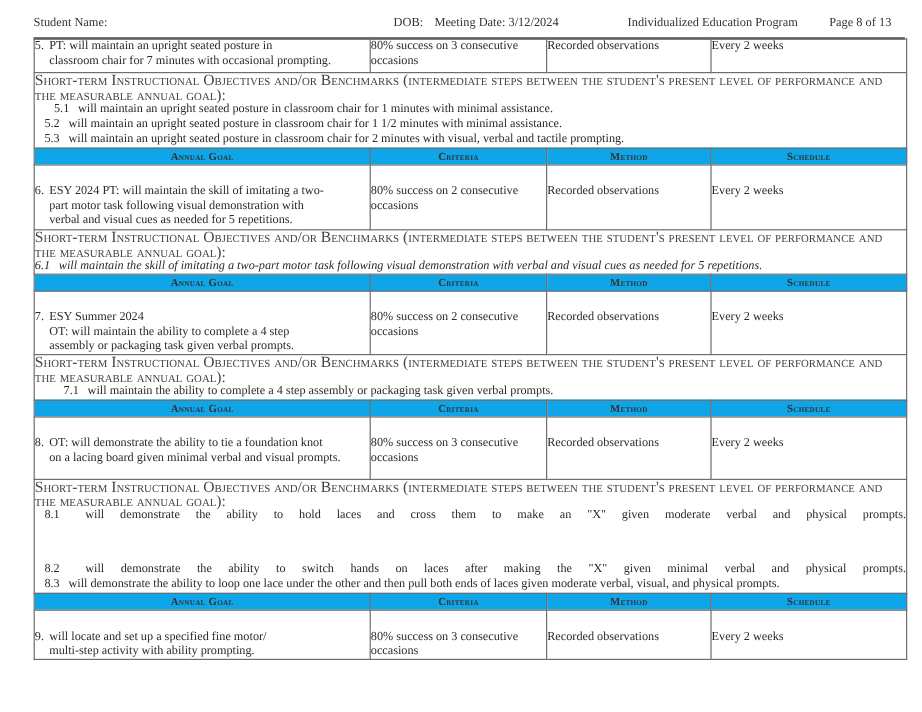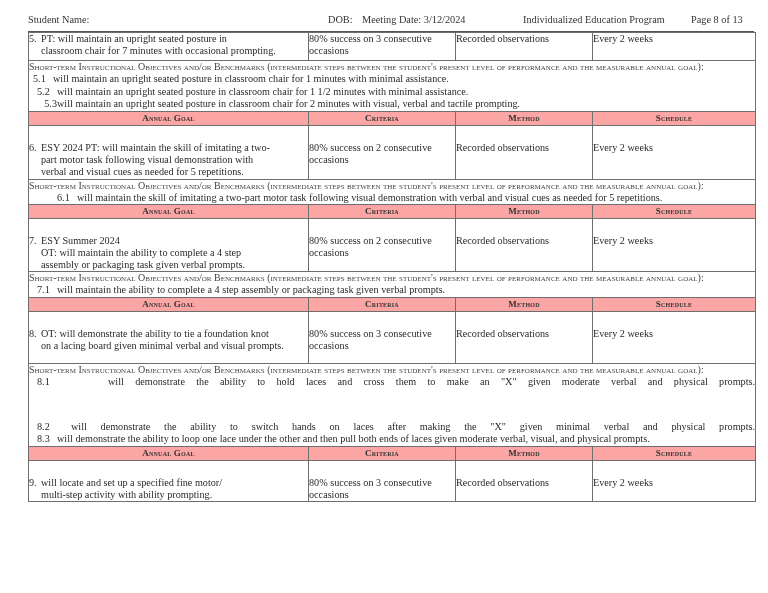--- a/index.html
+++ b/index.html
@@ -4,29 +4,29 @@
 <style>
   html, body { margin:0; padding:0; background:#ffffff; }
   body { width:768px; height:593px; position:relative; overflow:hidden;
          font-family:"Liberation Serif","DejaVu Serif",serif; color:#2a2a2a; }
   .hdr { position:absolute; top:14px; font-size:10.3px; color:#333; white-space:nowrap; }
   .hdr-rule { position:absolute; left:28px; width:726px; top:31px; height:2px; background:#555; }
   table.iep { position:absolute; left:28px; top:32px; width:727px; border-collapse:collapse;
               table-layout:fixed; font-size:10.2px; line-height:12px; }
   table.iep td, table.iep th { border:1.5px solid #6e6e6e; vertical-align:top; padding:0; }
   .c1 { width:280px; } .c2 { width:147px; } .c3 { width:137px; } .c4 { width:163px; }
-  th.colhead { background:#fca5a5; font-weight:bold; font-size:9px; letter-spacing:0.2px;
+  th.colhead { background:#0ea5e9; font-weight:bold; font-size:9px; letter-spacing:0.2px;
                text-align:center; height:13px; line-height:12px; font-variant:small-caps; color:#333; }
   td.goal { padding:4px 4px 4px 8px; }
   td.goal .goal-line { display:flex; }
   td.goal .num { width:12px; flex:0 0 12px; }
   td.cell { padding:4px 6px 4px 6px; }
   .pad-top { padding-top:16px !important; }
   td.bench { padding:3px 4px 3px 19px; }
-  .bench-title { font-variant:small-caps; font-size:10px; color:#444; line-height:12px; }
+  .bench-title { font-variant:small-caps; font-size:13px; color:#444; line-height:12px; }
   .bench-item { display:flex; line-height:12.6px; }
   .bench-item .bnum { flex:0 0 20px; }
   .justify { text-align:justify; text-align-last:justify; }
 </style>
 </head>
 <body>
 
 <div class="hdr" style="left:28px;">Student Name:</div>
 <div class="hdr" style="left:328px;">DOB:</div>
 <div class="hdr" style="left:362px;">Meeting Date: 3/12/2024</div>
@@ -50,29 +50,29 @@
           <span><span>PT:  will maintain an upright seated posture in</span><br><span>classroom chair for 7 minutes with occasional prompting.</span></span>
           </div>
       </td>
       <td class="cell">80% success on 3 consecutive occasions</td>
       <td class="cell">Recorded observations</td>
       <td class="cell">Every 2 weeks</td>
     </tr>
     <tr>
       <td colspan="4" class="bench">
         <div class="bench-title">Short-term Instructional Objectives and/or Benchmarks (intermediate steps between the student's present level of performance and the measurable annual goal):</div>
-        <div class="bench-item" style="margin-left:4px;">
+        <div class="bench-item" style="margin-left:16px;">
             <span class="bnum">5.1</span>
             <span>will maintain an upright seated posture in classroom chair for 1 minutes with minimal assistance.</span>
           </div>
         <div class="bench-item" style="margin-left:8px;">
             <span class="bnum">5.2</span>
             <span>will maintain an upright seated posture in classroom chair for 1 1/2 minutes with minimal assistance.</span>
           </div>
-        <div class="bench-item" style="margin-left:8px;text-align:right;">
+        <div class="bench-item" style="margin-left:8px;">
             <span class="bnum">5.3</span>
             <span>will maintain an upright seated posture in classroom chair for 2 minutes with visual, verbal and tactile prompting.</span>
           </div>
       </td>
     </tr>
 
     <tr>
       <th class="colhead">Annual Goal</th>
       <th class="colhead">Criteria</th>
       <th class="colhead">Method</th>
@@ -85,21 +85,21 @@
           <span><span>ESY 2024 PT:  will maintain the skill of imitating a two-</span><br><span>part motor task following visual demonstration with</span><br><span>verbal and visual cues as needed for 5 repetitions.</span></span>
           </div>
       </td>
       <td class="cell pad-top">80% success on 2 consecutive occasions</td>
       <td class="cell pad-top">Recorded observations</td>
       <td class="cell pad-top">Every 2 weeks</td>
     </tr>
     <tr>
       <td colspan="4" class="bench">
         <div class="bench-title">Short-term Instructional Objectives and/or Benchmarks (intermediate steps between the student's present level of performance and the measurable annual goal):</div>
-        <div class="bench-item" style="margin-left:28px;">
+        <div class="bench-item" style="font-style:italic;">
             <span class="bnum">6.1</span>
             <span>will maintain the skill of imitating a two-part motor task following visual demonstration with verbal and visual cues as needed for 5 repetitions.</span>
           </div>
       </td>
     </tr>
 
     <tr>
       <th class="colhead">Annual Goal</th>
       <th class="colhead">Criteria</th>
       <th class="colhead">Method</th>
@@ -112,21 +112,21 @@
           <span><span>ESY Summer 2024</span><br><span>OT:  will maintain the ability to complete a 4 step</span><br><span>assembly or packaging task given verbal prompts.</span></span>
           </div>
       </td>
       <td class="cell pad-top">80% success on 2 consecutive occasions</td>
       <td class="cell pad-top">Recorded observations</td>
       <td class="cell pad-top">Every 2 weeks</td>
     </tr>
     <tr>
       <td colspan="4" class="bench">
         <div class="bench-title">Short-term Instructional Objectives and/or Benchmarks (intermediate steps between the student's present level of performance and the measurable annual goal):</div>
-        <div class="bench-item" style="margin-left:8px;">
+        <div class="bench-item" style="margin-left:24px;">
             <span class="bnum">7.1</span>
             <span>will maintain the ability to complete a 4 step assembly or packaging task given verbal prompts.</span>
           </div>
       </td>
     </tr>
 
     <tr>
       <th class="colhead">Annual Goal</th>
       <th class="colhead">Criteria</th>
       <th class="colhead">Method</th>
@@ -139,21 +139,21 @@
           <span><span>OT:  will demonstrate the ability to tie a foundation knot</span><br><span>on a lacing board given minimal verbal and visual prompts.</span></span>
           </div>
       </td>
       <td class="cell pad-top">80% success on 3 consecutive occasions</td>
       <td class="cell pad-top">Recorded observations</td>
       <td class="cell pad-top">Every 2 weeks</td>
     </tr>
     <tr>
       <td colspan="4" class="bench">
         <div class="bench-title">Short-term Instructional Objectives and/or Benchmarks (intermediate steps between the student's present level of performance and the measurable annual goal):</div>
-        <div class="bench-item" style="margin-left:8px;gap:37px;">
+        <div class="bench-item" style="margin-left:8px;">
             <span class="bnum" style="flex-basis:34px;">8.1</span>
             <span class="justify" style="flex:1;">will demonstrate the ability to hold laces and cross them to make an "X" given moderate verbal and physical prompts.</span>
           </div>
         <div class="bench-item" style="margin-left:8px;margin-top:32px;">
             <span class="bnum" style="flex-basis:34px;">8.2</span>
             <span class="justify" style="flex:1;">will demonstrate the ability to switch hands on laces after making the "X" given minimal verbal and physical prompts.</span>
           </div>
         <div class="bench-item" style="margin-left:8px;">
             <span class="bnum">8.3</span>
             <span>will demonstrate the ability to loop one lace under the other and then pull both ends of laces given moderate verbal, visual, and physical prompts.</span>

